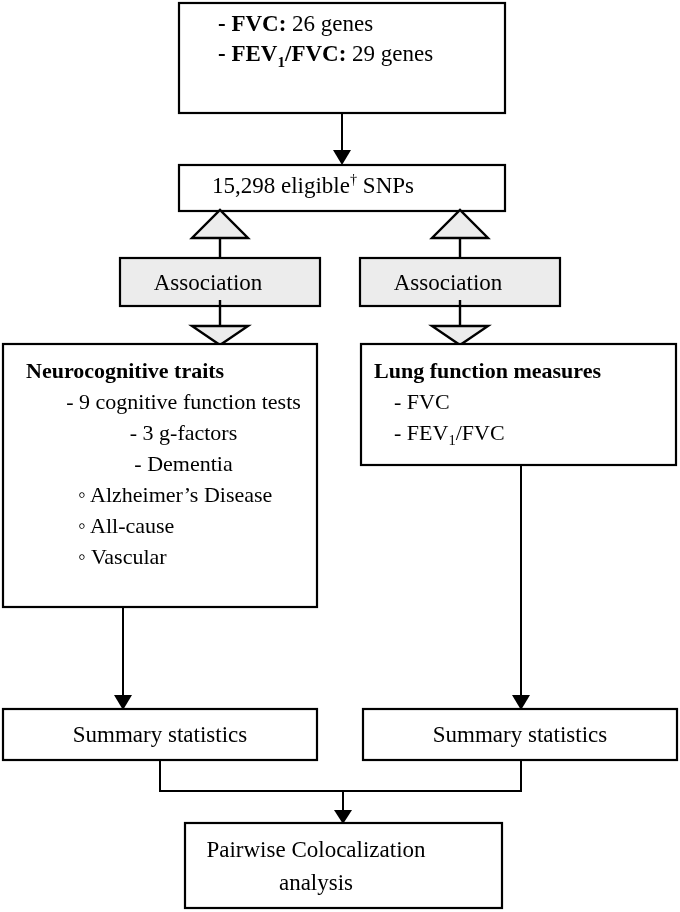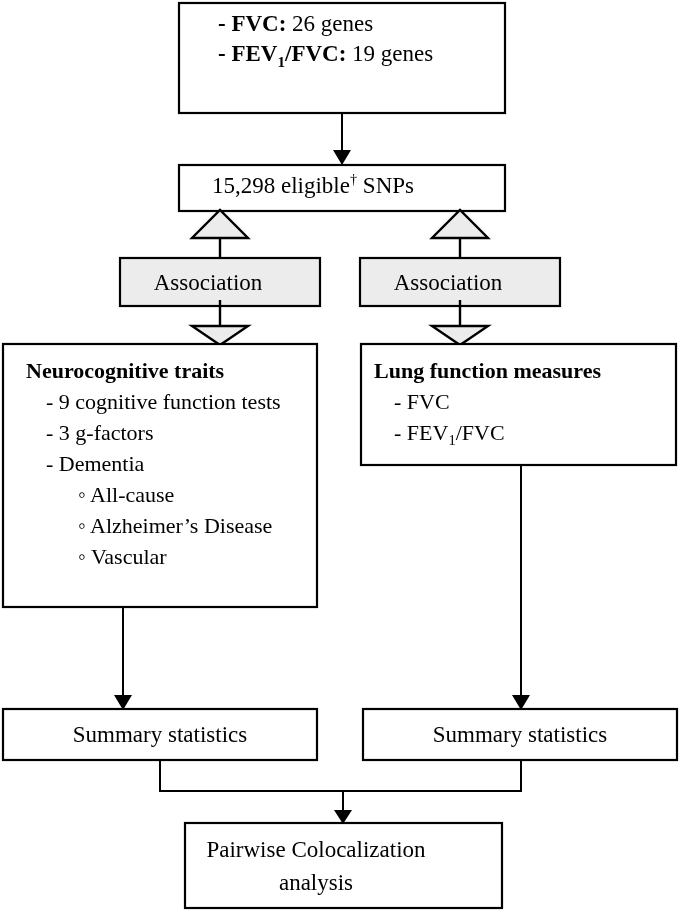--- a/index.html
+++ b/index.html
@@ -99,21 +99,21 @@
   #assoc-right-label { left: 360px; }
 
   
   #neuro-box-text {
     left: 26px;
     top: 360px;
     width: 295px;
     font-size: 22px;
   }
   #neuro-box-text .hd { margin-bottom: 9px; }
-  #neuro-box-text .lv1 { padding-left: 20px; margin-bottom: 9px; }
+  #neuro-box-text .lv1 { padding-left: 20px; margin-bottom: 9px; text-align: center; }
   #neuro-box-text .lv2 { padding-left: 52px; margin-bottom: 9px; }
 
   
   #lung-box-text {
     left: 374px;
     top: 360px;
     width: 295px;
     font-size: 22px;
   }
   #lung-box-text .hd { margin-bottom: 9px; }
@@ -183,37 +183,37 @@
     <line class="conn-line" x1="521" y1="760" x2="521" y2="791"></line>
     <line class="conn-line" x1="159" y1="791" x2="522" y2="791"></line>
     <line class="conn-line" x1="343" y1="791" x2="343" y2="812"></line>
     <polygon class="conn-head" points="334,810 352,810 343,824"></polygon>
 
     <rect class="box-rect" x="185" y="823" width="317" height="85"></rect>
   </svg>
 
   <div class="txt" id="genes-box-text">
     <div class="line indent"><span class="b">- FVC:</span><span> 26 genes</span></div>
-    <div class="line indent"><span class="b">- FEV</span><span class="b sub">1</span><span class="b">/FVC:</span><span> 19 genes</span></div>
+    <div class="line indent"><span class="b">- FEV</span><span class="b sub">1</span><span class="b">/FVC:</span><span> 29 genes</span></div>
   </div>
 
   <div class="txt" id="snp-box-text">
     <span>15,298 eligible</span><span class="sup">†</span><span> SNPs</span>
   </div>
 
   <div class="txt assoc-label" id="assoc-left-label">Association</div>
   <div class="txt assoc-label" id="assoc-right-label">Association</div>
 
   <div class="txt" id="neuro-box-text">
     <div class="hd b">Neurocognitive traits</div>
     <div class="lv1">- 9 cognitive function tests</div>
     <div class="lv1">- 3 g-factors</div>
     <div class="lv1">- Dementia</div>
+    <div class="lv2">◦ Alzheimer’s Disease</div>
     <div class="lv2">◦ All-cause</div>
-    <div class="lv2">◦ Alzheimer’s Disease</div>
     <div class="lv2">◦ Vascular</div>
   </div>
 
   <div class="txt" id="lung-box-text">
     <div class="hd b">Lung function measures</div>
     <div class="lv1">- FVC</div>
     <div class="lv1"><span>- FEV</span><span class="sub">1</span><span>/FVC</span></div>
   </div>
 
   <div class="txt summary-label" id="summary-left-label">Summary statistics</div>

